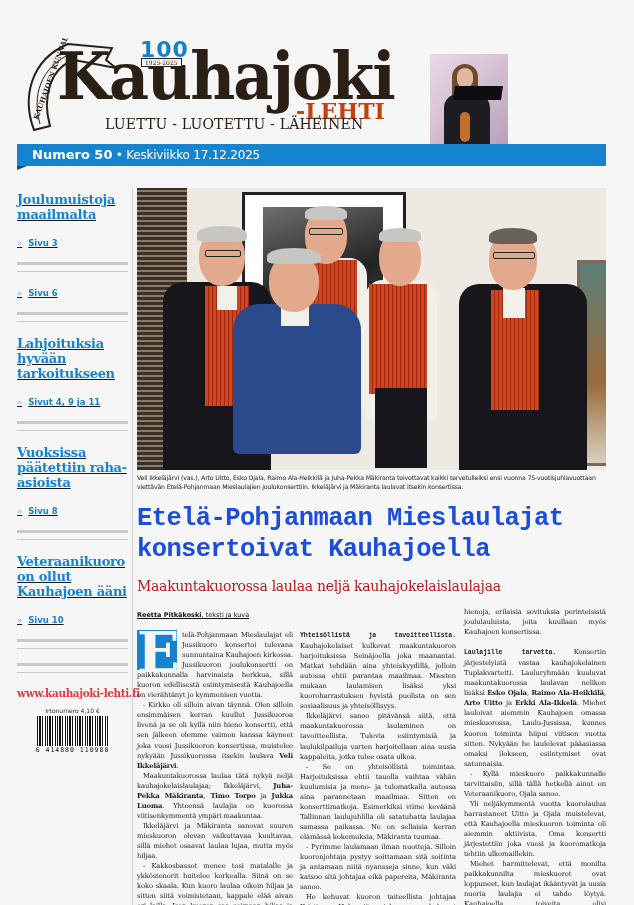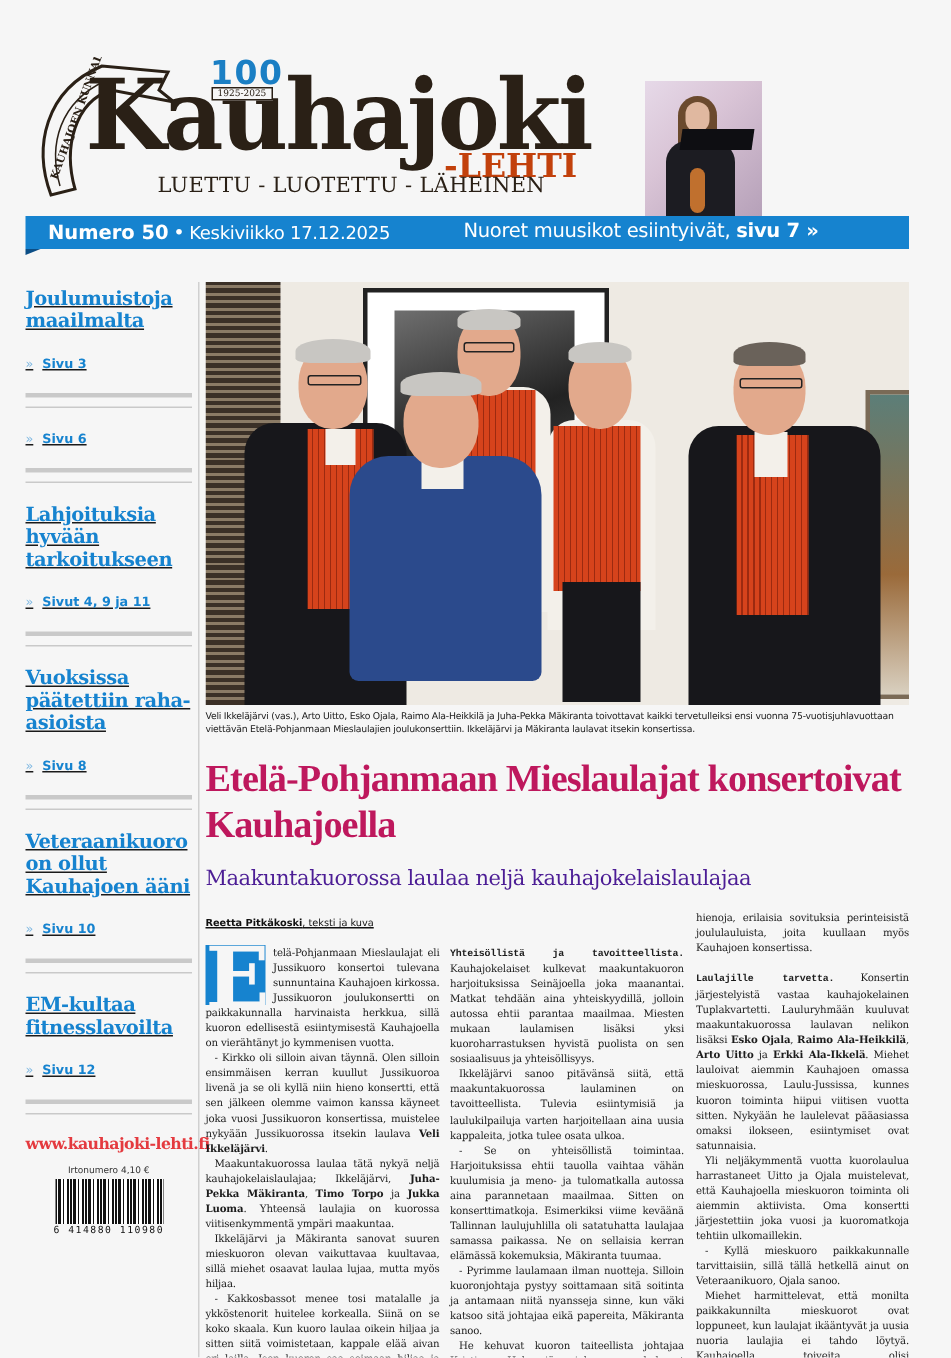--- a/index.html
+++ b/index.html
@@ -99,25 +99,25 @@
   .man .glasses { position:absolute; height:5px; border:1.5px solid #222; border-radius:2px; }
 
   .caption {
     position:absolute; left:137px; top:473px; width:469px;
     font-family:"DejaVu Sans", sans-serif; font-size:6.2px; line-height:9px; color:#222; letter-spacing:-0.15px;
   }
 
   
   .headline {
     position:absolute; left:137px; top:503px; width:470px;
-    font-family:Liberation Serif, serif; font-weight:bold; font-size:25.5px; line-height:31px; color:#be185d; letter-spacing:-0.6px; margin:0;
+    font-family:Liberation Mono, monospace; font-weight:bold; font-size:25.5px; line-height:31px; color:#1d4ed8; letter-spacing:-0.6px; margin:0;
   }
   .subhead {
     position:absolute; left:137px; top:577px; width:470px;
-    font-family:"DejaVu Serif", serif; font-size:14px; line-height:18px; color:#4c1d95; letter-spacing:-0.3px;
+    font-family:"DejaVu Serif", serif; font-size:14px; line-height:18px; color:#b91c1c; letter-spacing:-0.3px;
   }
 
   
   .byline { position:absolute; left:137px; top:611px; font-family:"DejaVu Sans", sans-serif; font-size:6.5px; color:#111; text-decoration:underline; }
   .byline b { font-weight:bold; }
   .col {
     position:absolute; top:623px; font-family:"DejaVu Serif", serif; font-size:6.8px; line-height:10.05px; color:#1c1c1c;
     text-align:justify; hyphens:manual; letter-spacing:-0.12px;
   }
   .col p { margin:0; text-indent:6px; }
@@ -157,23 +157,20 @@
     <div class="p-body"></div>
     <div class="p-sax"></div>
     <div class="p-stand"></div>
   </div>
 </div>
 
 <div class="blue-band">
   <div class="issue">
     <b>Numero 50</b><span class="dot">•</span><span class="date">Keskiviikko 17.12.2025</span>
   </div>
-  <div class="teaser-link">
-    <span>Nuoret muusikot esiintyivät, </span><b>sivu 7 »</b>
-  </div>
 </div>
 
 <div class="sidebar">
   <div class="side-item">
     <h3 class="side-title">Joulumuistoja maailmalta</h3>
     <div class="side-link"><span class="raq">»</span><span>Sivu 3</span></div>
   </div>
   <div class="side-div"></div>
   <div class="side-item">
     <div class="side-link"><span class="raq">»</span><span>Sivu 6</span></div>
@@ -187,24 +184,20 @@
   <div class="side-item">
     <h3 class="side-title">Vuoksissa päätettiin raha-asioista</h3>
     <div class="side-link"><span class="raq">»</span><span>Sivu 8</span></div>
   </div>
   <div class="side-div"></div>
   <div class="side-item">
     <h3 class="side-title">Veteraanikuoro on ollut Kauhajoen ääni</h3>
     <div class="side-link"><span class="raq">»</span><span>Sivu 10</span></div>
   </div>
   <div class="side-div"></div>
-  <div class="side-item">
-    <h3 class="side-title">EM-kultaa fitnesslavoilta</h3>
-    <div class="side-link"><span class="raq">»</span><span>Sivu 12</span></div>
-  </div>
   <div class="side-div"></div>
   <div class="url">www.kauhajoki-lehti.fi</div>
   <div class="price">Irtonumero 4,10 €</div>
   <div class="barcode"></div>
   <div class="barcode-num">6 414880 110980</div>
 </div>
 
 <div class="vrule"></div>
 
 <div class="photo">
@@ -284,17 +277,17 @@
   <p>- Se on yhteisöllistä toimintaa. Harjoituksissa ehtii tauolla vaihtaa vähän kuulumisia ja meno- ja tulomatkalla autossa aina parannetaan maailmaa. Sitten on konserttimatkoja. Esimerkiksi viime keväänä Tallinnan laulujuhlilla oli satatuhatta laulajaa samassa paikassa. Ne on sellaisia kerran elämässä kokemuksia, Mäkiranta tuumaa.</p>
   <p>- Pyrimme laulamaan ilman nuotteja. Silloin kuoronjohtaja pystyy soittamaan sitä soitinta ja antamaan niitä nyansseja sinne, kun väki katsoo sitä johtajaa eikä papereita, Mäkiranta sanoo.</p>
   <p>He kehuvat kuoron taiteellista johtajaa Kristian Hebergiä, joka on kokenut kuoronjohtaja ja pianisti.</p>
 
 </div>
 
 <div class="col c3">
   <p class="ni">hienoja, erilaisia sovituksia perinteisistä joululauluista, joita kuullaan myös Kauhajoen konsertissa.</p>
   <div class="gap"></div>
   <p class="ni"><span class="sub">Laulajille tarvetta.</span><span> Konsertin järjestelyistä vastaa kauhajokelainen Tuplakvartetti. Lauluryhmään kuuluvat maakuntakuorossa laulavan nelikon lisäksi </span><b>Esko Ojala</b><span>, </span><b>Raimo Ala-Heikkilä</b><span>, </span><b>Arto Uitto</b><span> ja </span><b>Erkki Ala-Ikkelä</b><span>. Miehet lauloivat aiemmin Kauhajoen omassa mieskuorossa, Laulu-Jussissa, kunnes kuoron toiminta hiipui viitisen vuotta sitten. Nykyään he laulelevat pääasiassa omaksi ilokseen, esiintymiset ovat satunnaisia.</span></p>
+  <p>- Kyllä mieskuoro paikkakunnalle tarvittaisiin, sillä tällä hetkellä ainut on Veteraanikuoro, Ojala sanoo.</p>
   <p>Yli neljäkymmentä vuotta kuorolaulua harrastaneet Uitto ja Ojala muistelevat, että Kauhajoella mieskuoron toiminta oli aiemmin aktiivista. Oma konsertti järjestettiin joka vuosi ja kuoromatkoja tehtiin ulkomaillekin.</p>
-  <p>- Kyllä mieskuoro paikkakunnalle tarvittaisiin, sillä tällä hetkellä ainut on Veteraanikuoro, Ojala sanoo.</p>
   <p>Miehet harmittelevat, että monilta paikkakunnilta mieskuorot ovat loppuneet, kun laulajat ikääntyvät ja uusia nuoria laulajia ei tahdo löytyä. Kauhajoella toiveita olisi mieskuorotoiminnan elvyttämiselle, mikäli kuoron riveihin saataisiin vahvistusta.</p>
 
 </div>
 
 </body></html>

